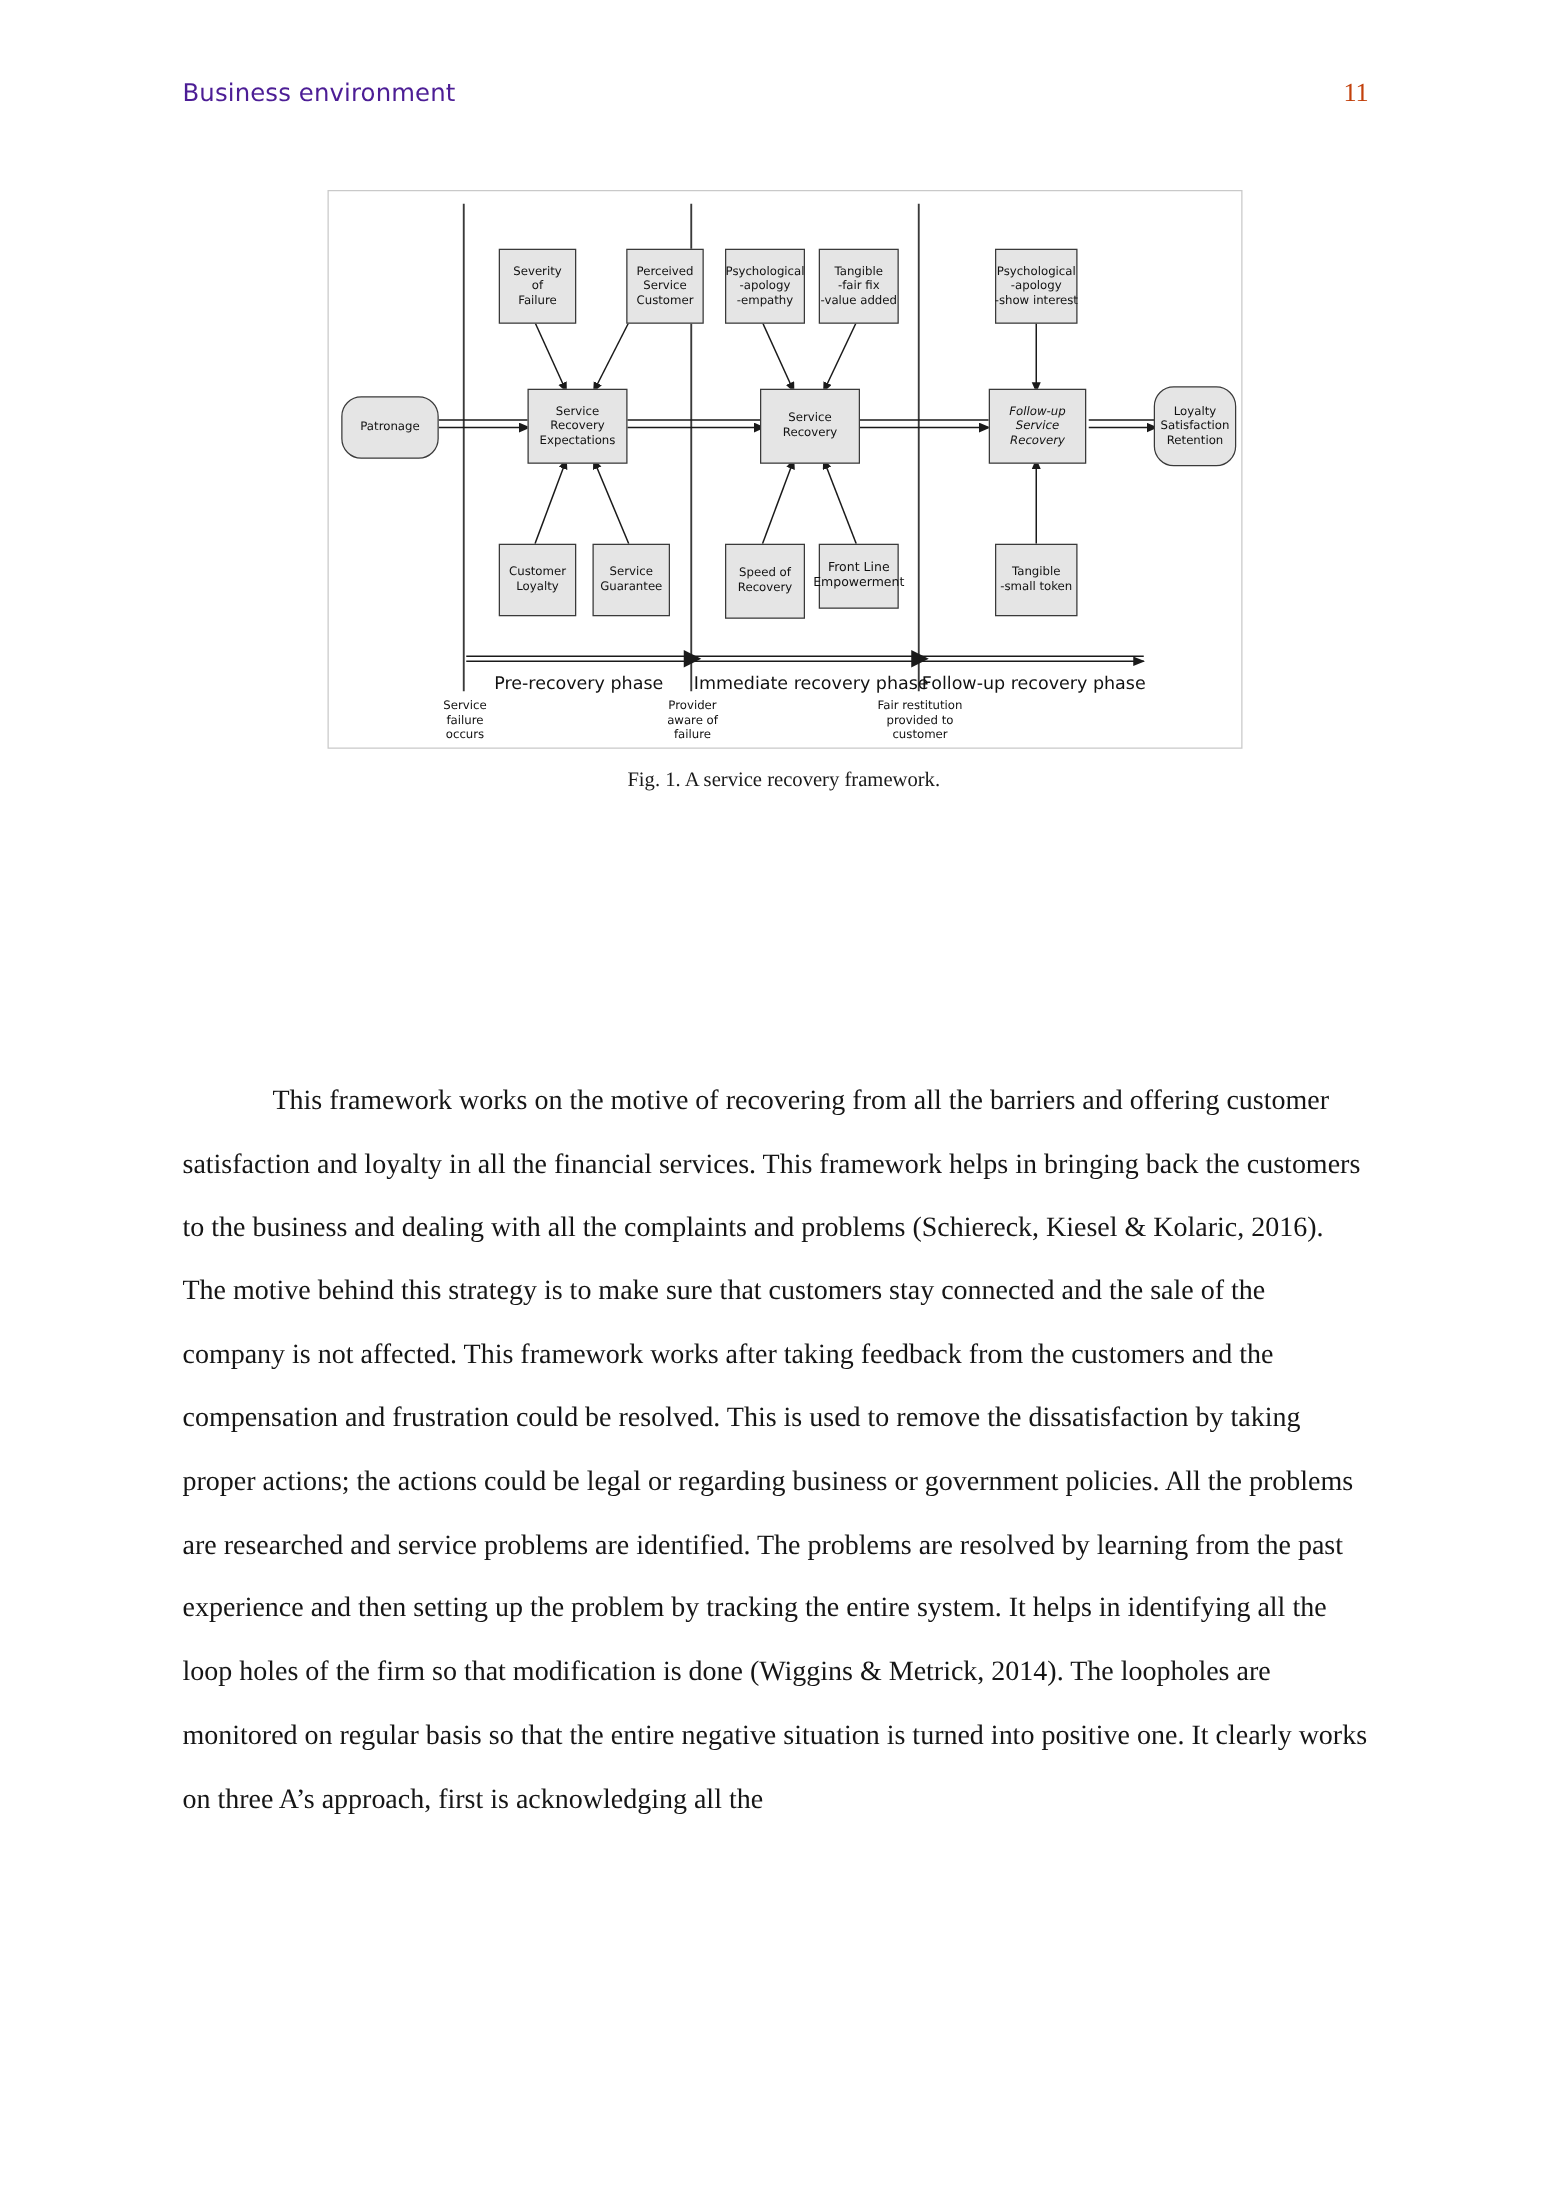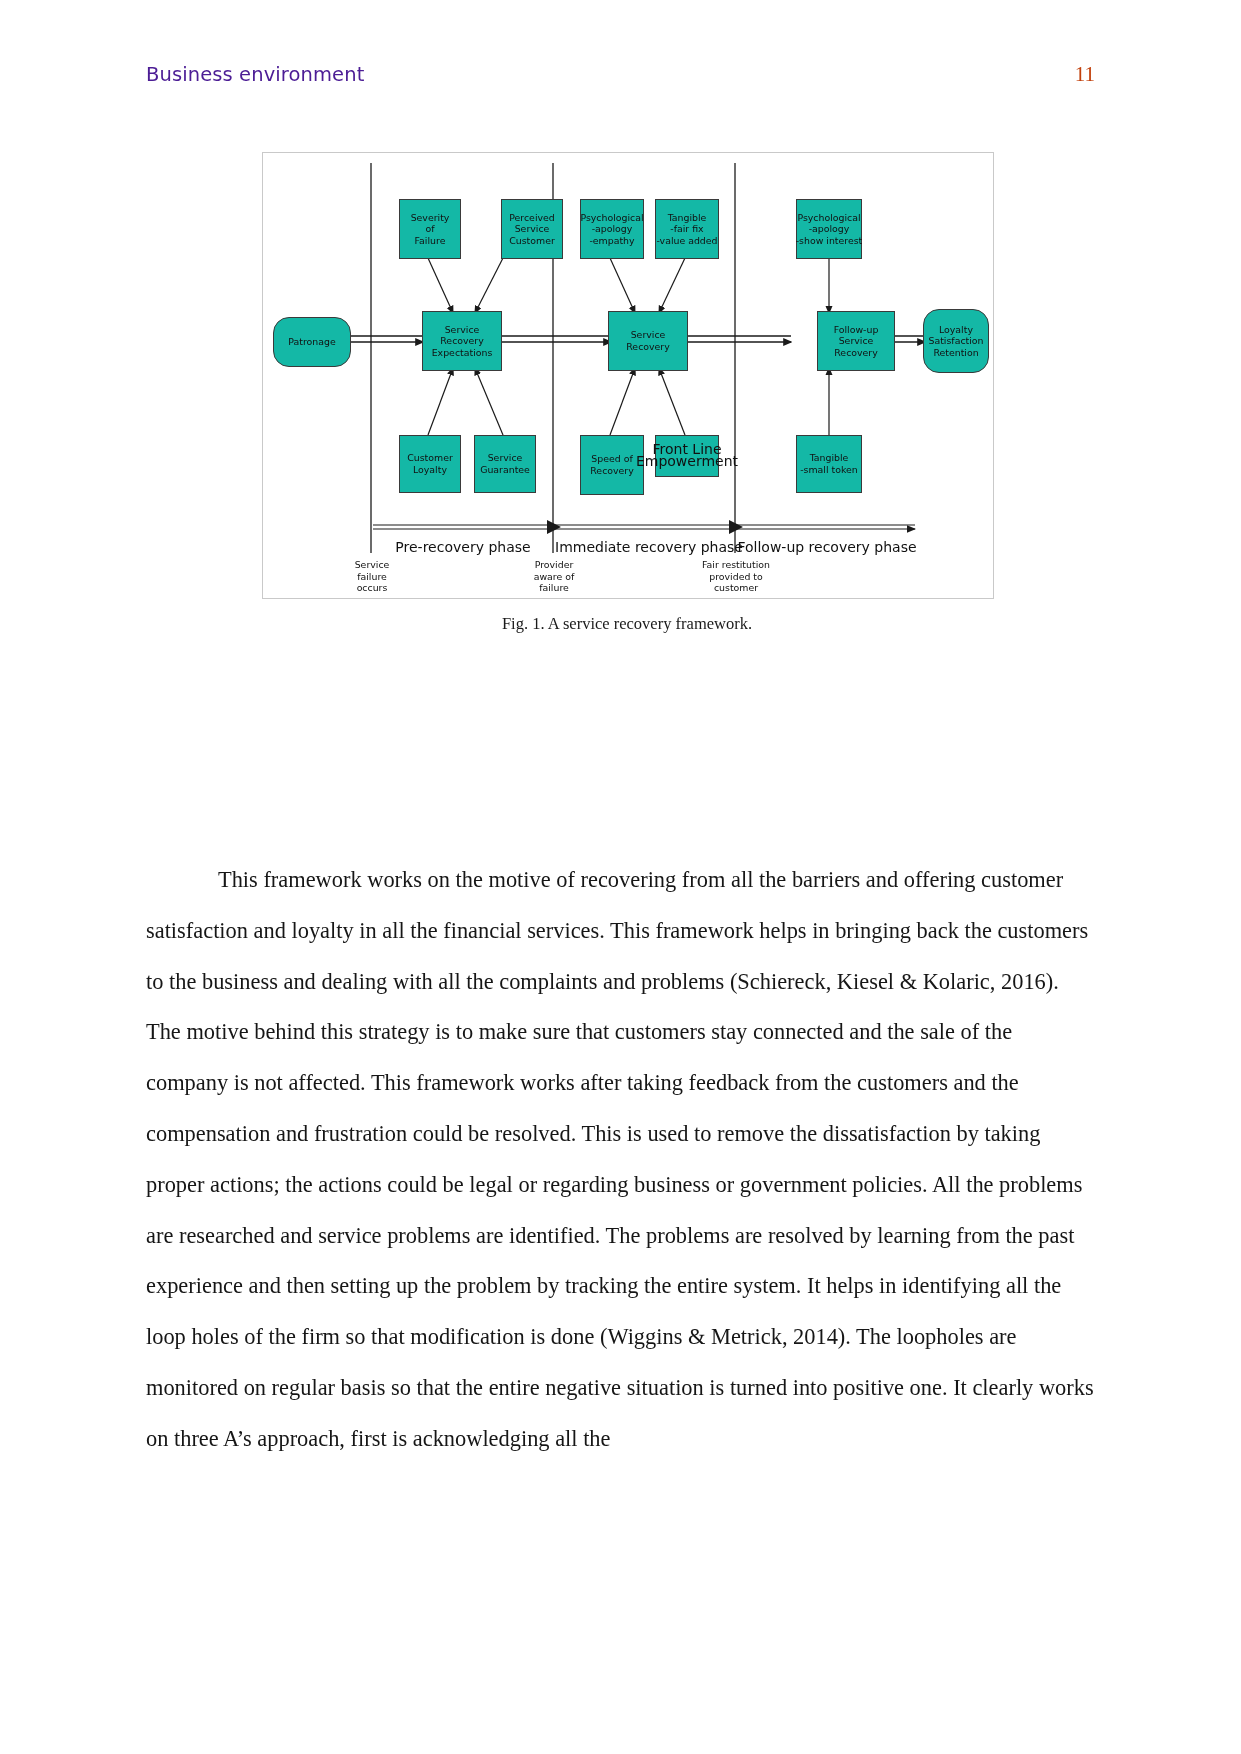--- a/index.html
+++ b/index.html
@@ -64,21 +64,21 @@
     text-align: center;
     font-family: "Liberation Serif", serif;
     font-size: 16.5px;
     color: #1a1a1a;
   }
 
   
   .dbox {
     position: absolute;
     border: 1.4px solid #3a3a3a;
-    background: #14b8a6;
+    background: #e5e5e5;
     box-sizing: border-box;
     display: flex;
     flex-direction: column;
     align-items: center;
     justify-content: center;
     font-family: "DejaVu Sans", sans-serif;
     font-size: 9.4px;
     line-height: 11.6px;
     color: #111;
     text-align: center;
@@ -217,21 +217,21 @@
 
     <div class="dbox" style="left:159px; top:158px; width:80px; height:60px;">
       <span class="ln">Service</span>
       <span class="ln">Recovery</span>
       <span class="ln">Expectations</span>
     </div>
     <div class="dbox" style="left:345px; top:158px; width:80px; height:60px;">
       <span class="ln">Service</span>
       <span class="ln">Recovery</span>
     </div>
-    <div class="dbox" style="left:554px; top:158px; width:78px; height:60px;">
+    <div class="dbox" style="left:528px; top:158px; width:78px; height:60px;font-style:italic;">
       <span class="ln">Follow-up</span>
       <span class="ln">Service</span>
       <span class="ln">Recovery</span>
     </div>
 
     <div class="dbox round" style="left:660px; top:156px; width:66px; height:64px;">
       <span class="ln">Loyalty</span>
       <span class="ln">Satisfaction</span>
       <span class="ln">Retention</span>
     </div>
@@ -241,21 +241,21 @@
       <span class="ln">Loyalty</span>
     </div>
     <div class="dbox" style="left:211px; top:282px; width:62px; height:58px;">
       <span class="ln">Service</span>
       <span class="ln">Guarantee</span>
     </div>
     <div class="dbox" style="left:317px; top:282px; width:64px; height:60px;">
       <span class="ln">Speed of</span>
       <span class="ln">Recovery</span>
     </div>
-    <div class="dbox" style="left:392px; top:282px; width:64px; height:42px; font-size:14px;">
+    <div class="dbox" style="left:392px; top:282px; width:64px; height:52px; font-size:10px;">
       <span class="ln">Front Line</span>
       <span class="ln">Empowerment</span>
     </div>
     <div class="dbox" style="left:533px; top:282px; width:66px; height:58px;">
       <span class="ln">Tangible</span>
       <span class="ln">-small token</span>
     </div>
 
     <div class="phase-label" style="left:110px; top:386px; width:180px;">
       <span>Pre-recovery phase</span>

